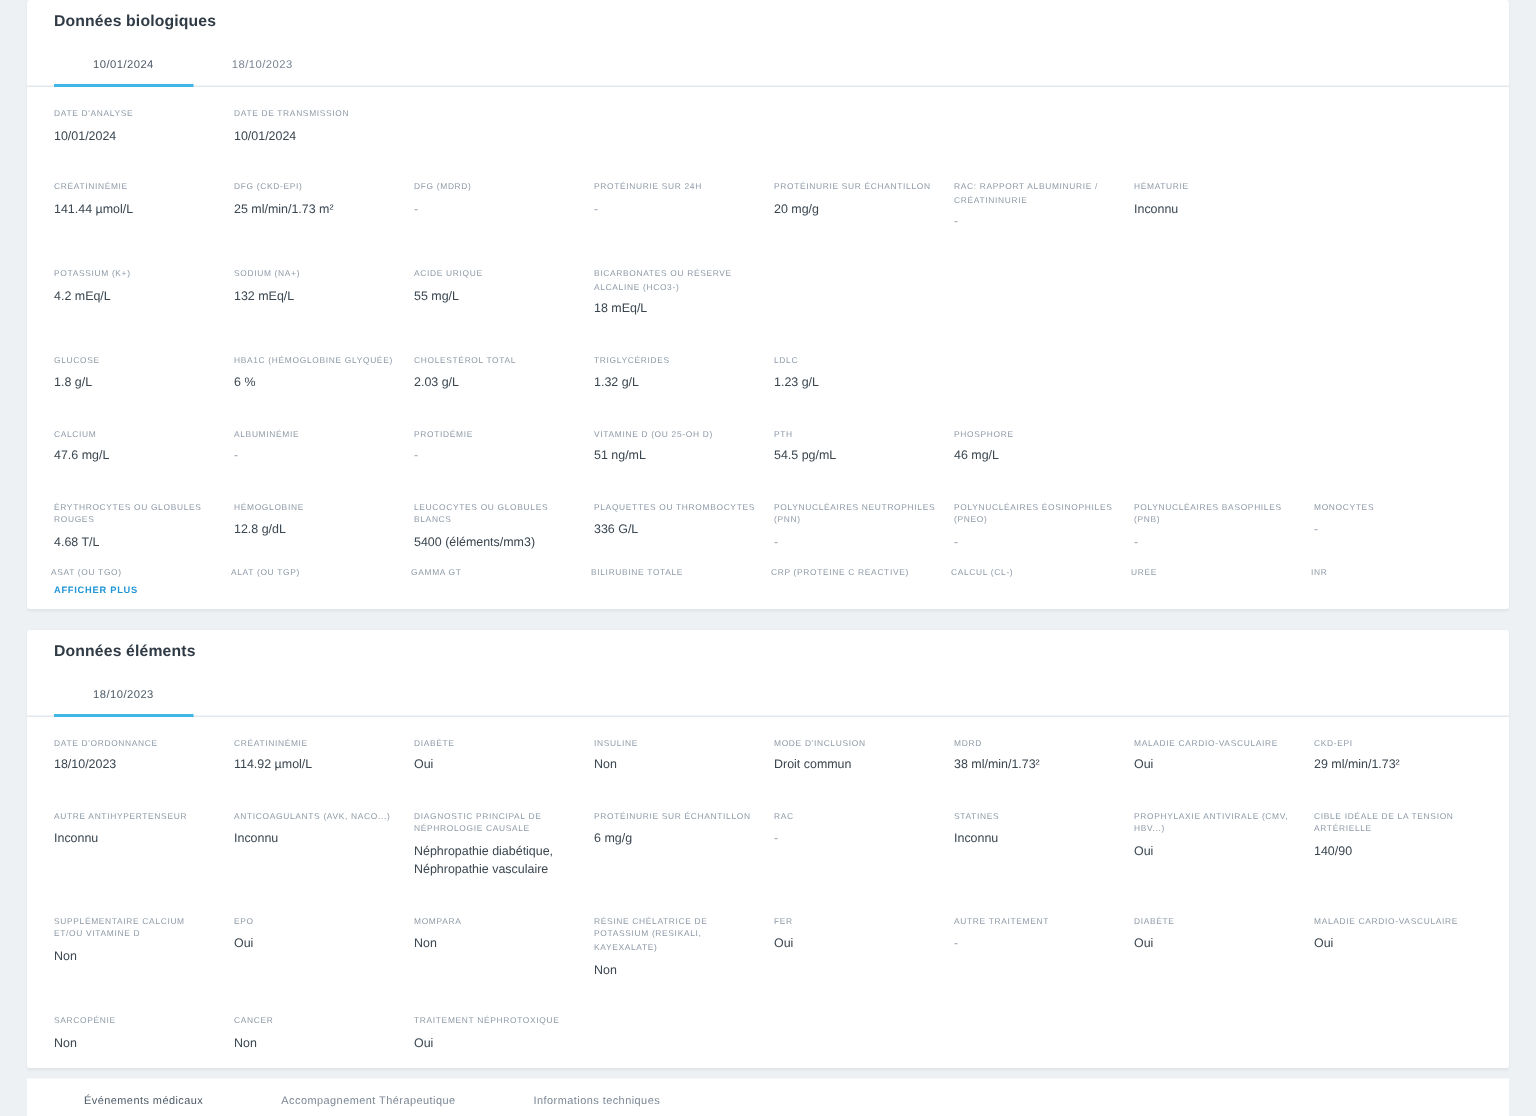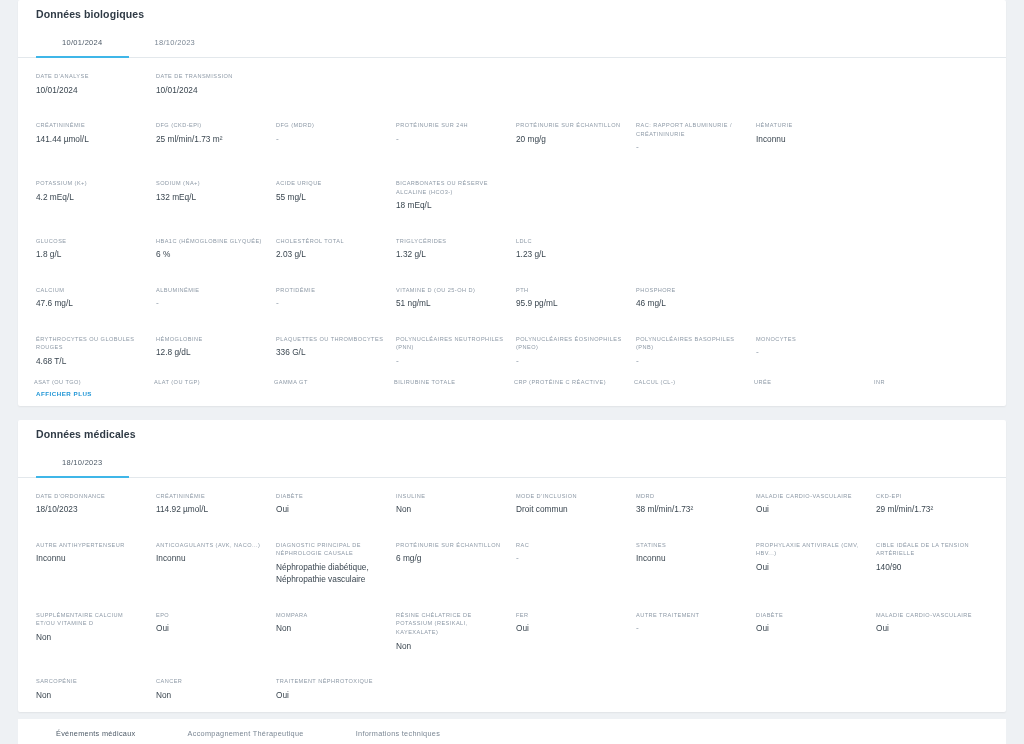--- a/index.html
+++ b/index.html
@@ -233,36 +233,40 @@
       <div class="field">
         <div class="flabel">PROTIDÉMIE</div>
         <div class="fvalue empty">-</div>
       </div>
       <div class="field">
         <div class="flabel">VITAMINE D (OU 25-OH D)</div>
         <div class="fvalue">51 ng/mL</div>
       </div>
       <div class="field">
         <div class="flabel">PTH</div>
-        <div class="fvalue">95.9 pg/mL</div>
+        <div class="fvalue">54.5 pg/mL</div>
       </div>
       <div class="field">
         <div class="flabel">PHOSPHORE</div>
         <div class="fvalue">46 mg/L</div>
       </div>
     </div>
 
     <div class="grid bio">
       <div class="field">
         <div class="flabel">ÉRYTHROCYTES OU GLOBULES ROUGES</div>
         <div class="fvalue">4.68 T/L</div>
       </div>
       <div class="field">
         <div class="flabel">HÉMOGLOBINE</div>
         <div class="fvalue">12.8 g/dL</div>
+      </div>
+      <div class="field">
+        <div class="flabel">LEUCOCYTES OU GLOBULES BLANCS</div>
+        <div class="fvalue">5400 (éléments/mm3)</div>
       </div>
       <div class="field">
         <div class="flabel">PLAQUETTES OU THROMBOCYTES</div>
         <div class="fvalue">336 G/L</div>
       </div>
       <div class="field">
         <div class="flabel">POLYNUCLÉAIRES NEUTROPHILES (PNN)</div>
         <div class="fvalue empty">-</div>
       </div>
       <div class="field">
@@ -289,21 +293,21 @@
       <div class="flabel">URÉE</div>
       <div class="flabel">INR</div>
     </div>
 
     <div class="more-link">AFFICHER PLUS</div>
   </div>
 
   <div class="gap"></div>
 
   <div class="card">
-    <div class="section-title">Données médicales</div>
+    <div class="section-title">Données éléments</div>
 
     <div class="tabbar">
       <div class="tab active">18/10/2023</div>
     </div>
 
     <div class="grid">
       <div class="field">
         <div class="flabel">DATE D'ORDONNANCE</div>
         <div class="fvalue">18/10/2023</div>
       </div>

